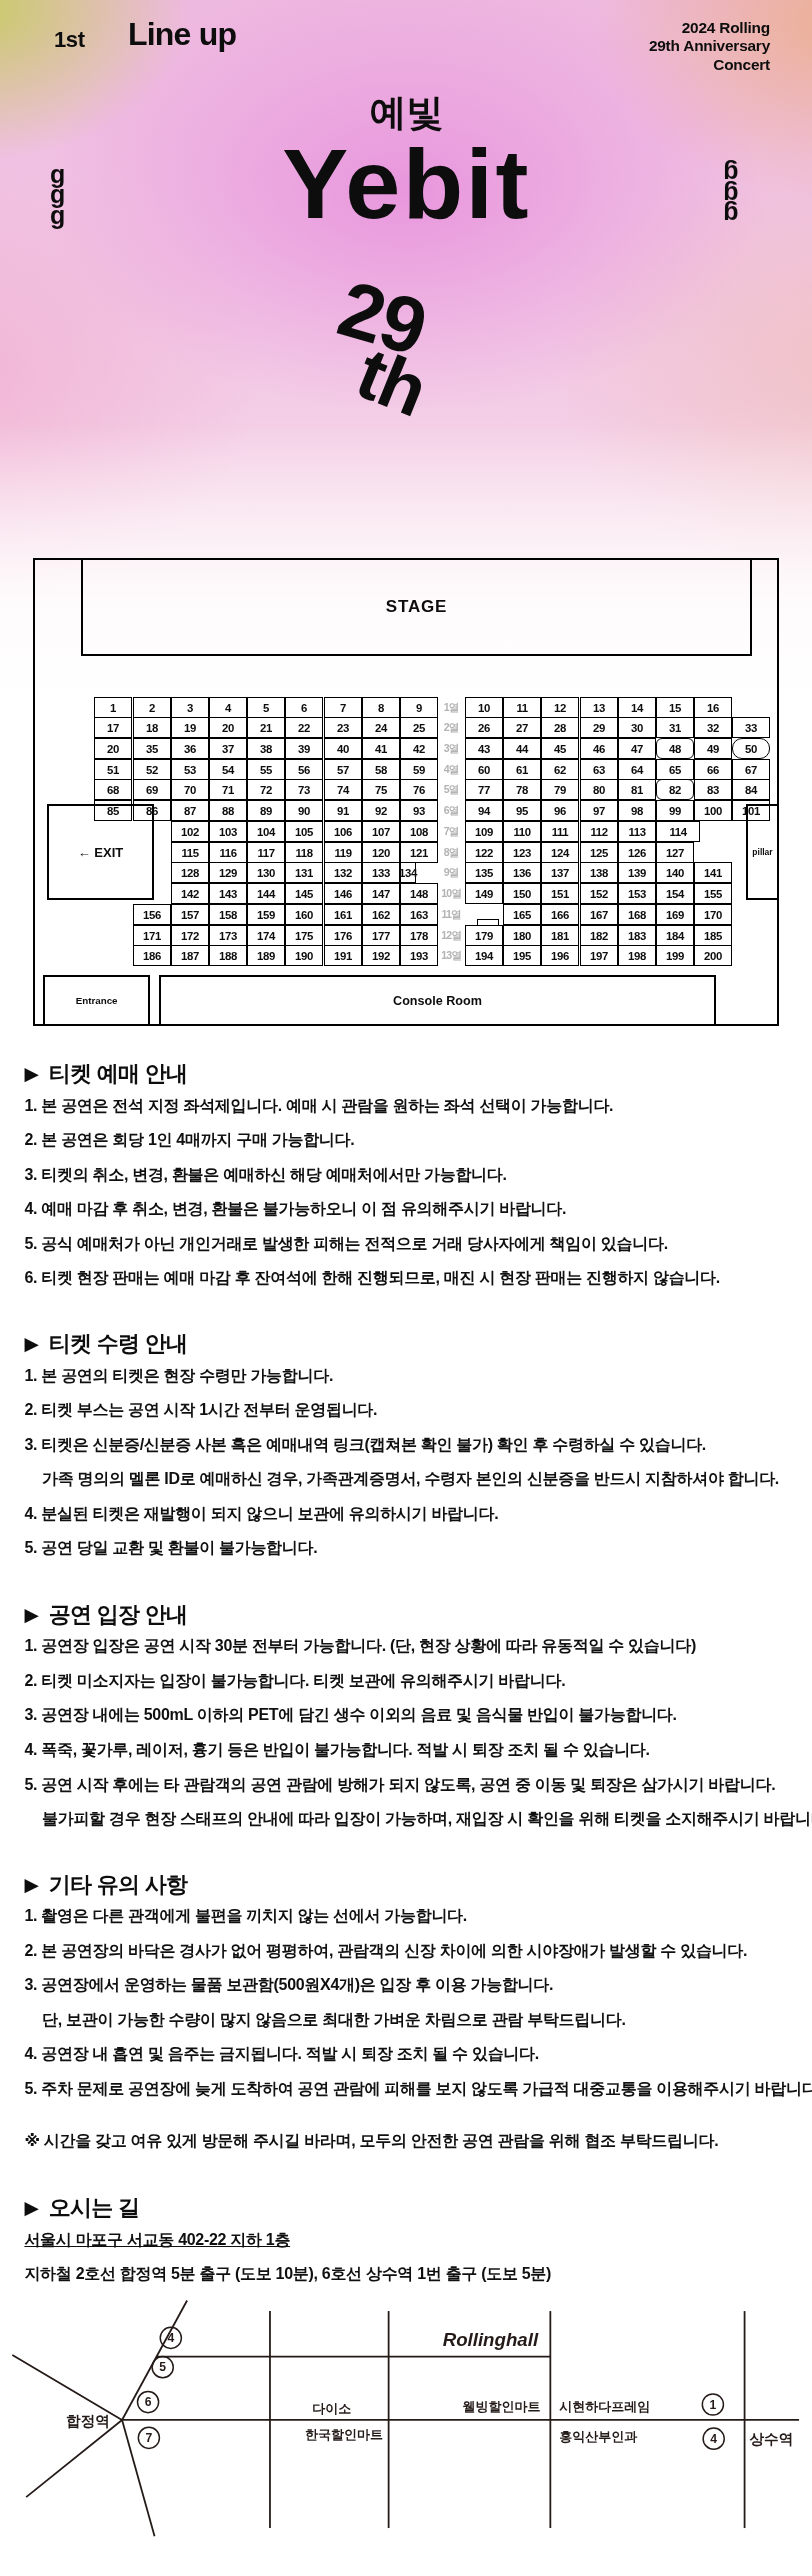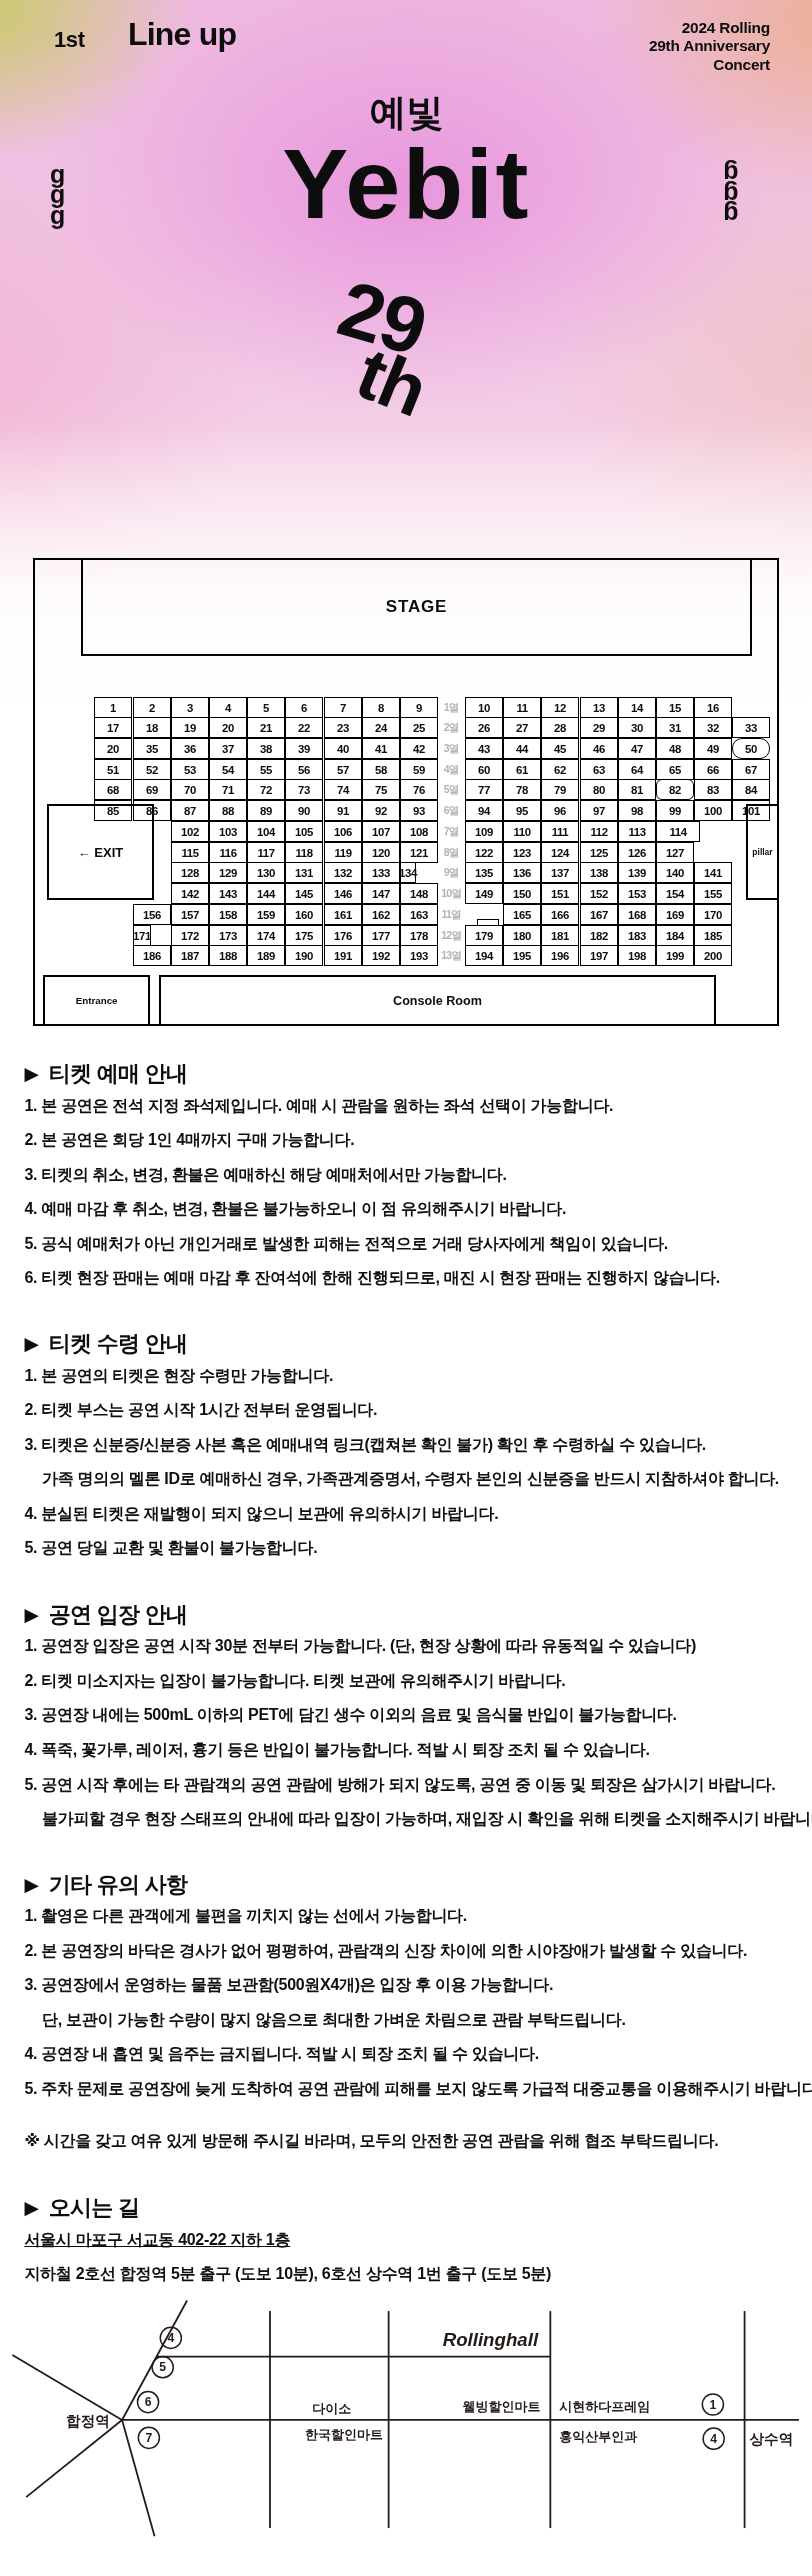--- a/index.html
+++ b/index.html
@@ -130,21 +130,21 @@
         <div class="seat" style="left: 250px; top: 178px; width: 38px;">39</div>
         <div class="seat" style="left: 289px; top: 178px; width: 38px;">40</div>
         <div class="seat" style="left: 327px; top: 178px; width: 38px;">41</div>
         <div class="seat" style="left: 365px; top: 178px; width: 38px;">42</div>
         <div class="rowlabel" style="left: 404px; top: 178px; width: 24.4px;">3열</div>
         <div class="seat" style="left: 430px; top: 178px; width: 38px;">43</div>
         <div class="seat" style="left: 468px; top: 178px; width: 38px;">44</div>
         <div class="seat" style="left: 506px; top: 178px; width: 38px;">45</div>
         <div class="seat" style="left: 545px; top: 178px; width: 38px;">46</div>
         <div class="seat" style="left: 583px; top: 178px; width: 38px;">47</div>
-        <div class="seat" style="left: 621px; top: 178px; width: 38px;">48</div>
+        <div class="seat" style="left: 621px; top: 178px; width: 38px; border-radius: 6px;">48</div>
         <div class="seat" style="left: 659px; top: 178px; width: 38px;">49</div>
         <div class="seat" style="left: 697px; top: 178px; width: 38px; border-radius: 10px;">50</div>
         <div class="seat" style="left: 59px; top: 199px; width: 38px;">51</div>
         <div class="seat" style="left: 98px; top: 199px; width: 38px;">52</div>
         <div class="seat" style="left: 136px; top: 199px; width: 38px;">53</div>
         <div class="seat" style="left: 174px; top: 199px; width: 38px;">54</div>
         <div class="seat" style="left: 212px; top: 199px; width: 38px;">55</div>
         <div class="seat" style="left: 250px; top: 199px; width: 38px;">56</div>
         <div class="seat" style="left: 289px; top: 199px; width: 38px;">57</div>
         <div class="seat" style="left: 327px; top: 199px; width: 38px;">58</div>
@@ -261,21 +261,21 @@
         <div class="seat" style="left: 327px; top: 344px; width: 38px;">162</div>
         <div class="seat" style="left: 365px; top: 344px; width: 38px;">163</div>
         <div class="rowlabel" style="left: 404px; top: 344px; width: 24.4px;">11열</div>
         <div class="seat" style="left: 430px; top: 359px; width: 22px; margin-left: 12px;">164</div>
         <div class="seat" style="left: 468px; top: 344px; width: 38px;">165</div>
         <div class="seat" style="left: 506px; top: 344px; width: 38px;">166</div>
         <div class="seat" style="left: 545px; top: 344px; width: 38px;">167</div>
         <div class="seat" style="left: 583px; top: 344px; width: 38px;">168</div>
         <div class="seat" style="left: 621px; top: 344px; width: 38px;">169</div>
         <div class="seat" style="left: 659px; top: 344px; width: 38px;">170</div>
-        <div class="seat" style="left: 98px; top: 365px; width: 18px;">171</div>
+        <div class="seat" style="left: 98px; top: 365px; width: 38px;">171</div>
         <div class="seat" style="left: 136px; top: 365px; width: 38px;">172</div>
         <div class="seat" style="left: 174px; top: 365px; width: 38px;">173</div>
         <div class="seat" style="left: 212px; top: 365px; width: 38px;">174</div>
         <div class="seat" style="left: 250px; top: 365px; width: 38px;">175</div>
         <div class="seat" style="left: 289px; top: 365px; width: 38px;">176</div>
         <div class="seat" style="left: 327px; top: 365px; width: 38px;">177</div>
         <div class="seat" style="left: 365px; top: 365px; width: 38px;">178</div>
         <div class="rowlabel" style="left: 404px; top: 365px; width: 24.4px;">12열</div>
         <div class="seat" style="left: 430px; top: 365px; width: 38px;">179</div>
         <div class="seat" style="left: 468px; top: 365px; width: 38px;">180</div>

